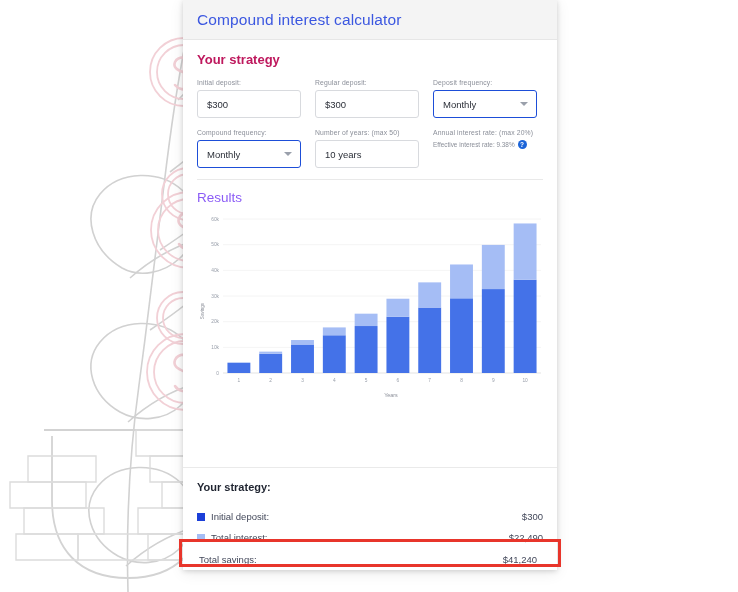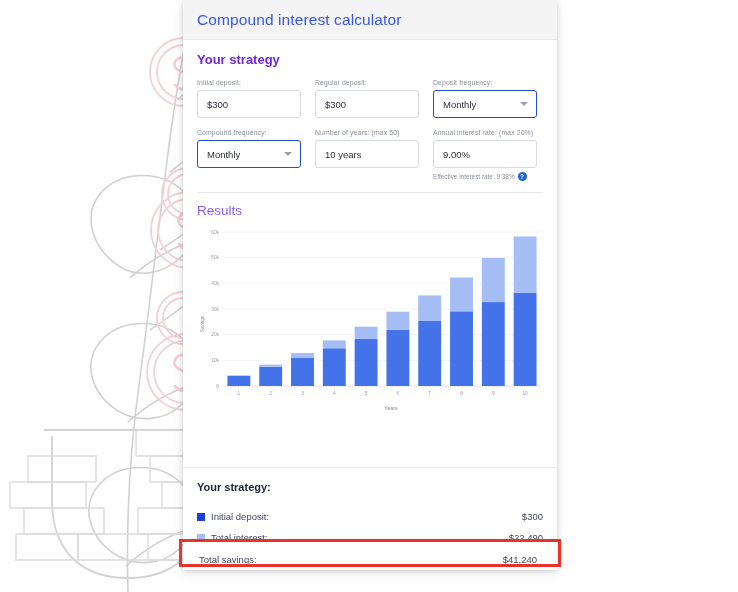--- a/index.html
+++ b/index.html
@@ -46,21 +46,21 @@
     font-size: 15.5px;
     font-weight: 400;
     letter-spacing: .1px;
   }
 
   .section { padding: 12px 14px 0 14px; }
 
   .section-heading {
     font-size: 13px;
     font-weight: bold;
-    color: #6d28d9;
+    color: #be185d;
     margin-bottom: 12px;
   }
 
   .field-row {
     display: flex;
     gap: 14px;
     margin-bottom: 11px;
   }
   .field { width: 104px; position: relative; }
   .field-label {
@@ -289,21 +289,20 @@
           <span>Monthly</span>
           <span class="caret"></span>
         </div>
       </div>
       <div class="field">
         <span class="field-label">Number of years: (max 50)</span>
         <input class="field-input" value="10 years" style="">
       </div>
       <div class="field">
         <span class="field-label">Annual interest rate: (max 20%)</span>
-        <input class="field-input" value="9.00%" style="">
         <div class="eff-rate">
           <span>Effective interest rate: 9.38%</span>
           <span class="help-icon">?</span>
         </div>
       </div>
     </div>
 
     <div class="divider"></div>
   </div>
 

